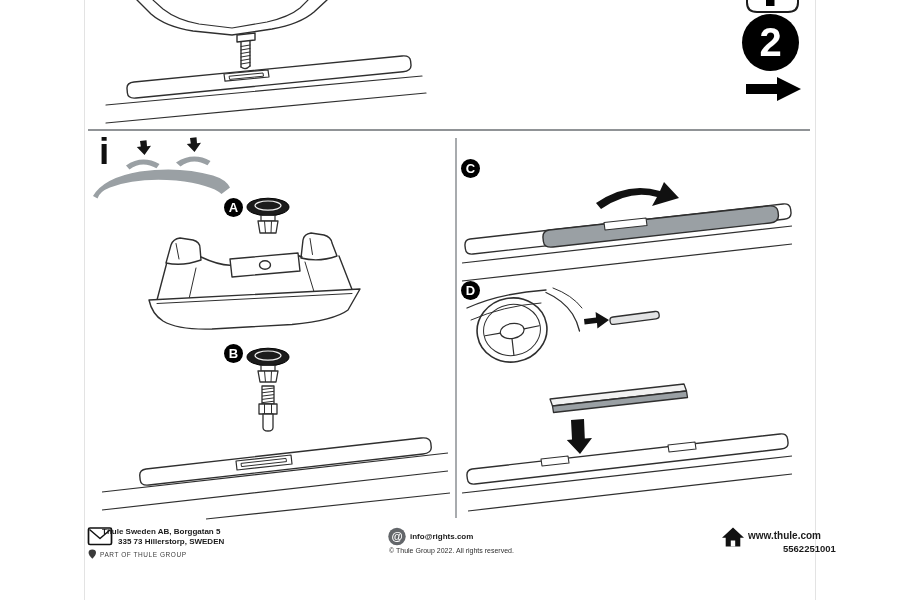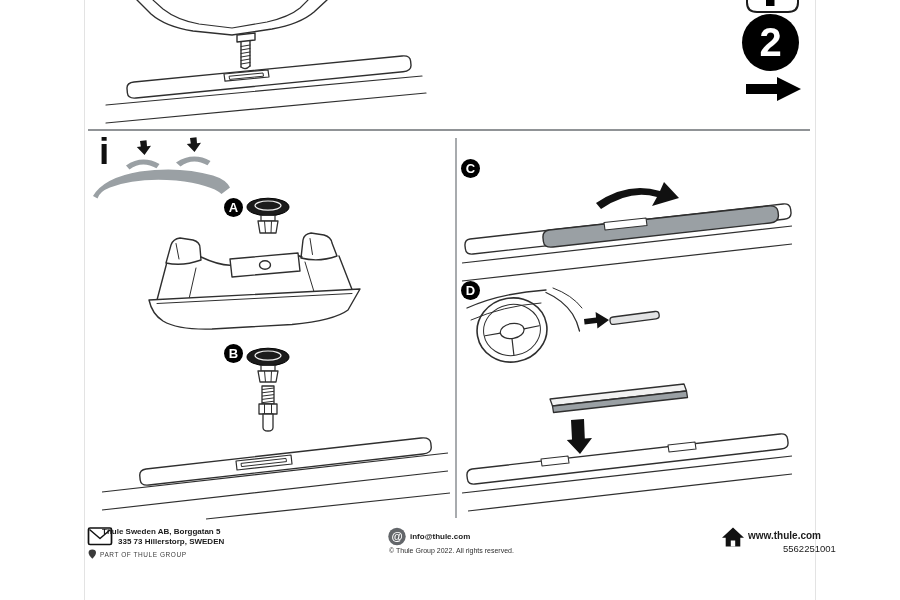--- a/index.html
+++ b/index.html
@@ -16,21 +16,21 @@
                  font-size:40px; font-weight:bold; }
   .badge { position:absolute; width:19px; height:19px; border-radius:50%; background:#000; color:#fff;
            display:flex; align-items:center; justify-content:center; font-size:13px; font-weight:bold; }
   .info-i { position:absolute; left:99px; top:133px; font-size:37px; font-weight:800; color:#101010; line-height:1; }
   .ftext { position:absolute; color:#1b1b1b; white-space:nowrap; }
   .addr { font-size:8px; font-weight:bold; line-height:10px; }
   .tagline { font-size:6.5px; letter-spacing:0.55px; color:#3c3c3c; }
   .email { font-size:8px; font-weight:bold; }
   .copyright { font-size:7px; color:#2e2e2e; }
   .website { font-size:10px; font-weight:bold; }
-  .artnum { font-size:9.5px; font-weight:normal;padding-left:36px; }
+  .artnum { font-size:9.5px; font-weight:bold;padding-left:36px; }
 </style>
 </head>
 <body>
 
 <div class="page">
 
   <div class="edge" style="left:84px"></div>
   <div class="edge" style="left:815px"></div>
   <div class="h-divider"></div>
   <div class="v-divider"></div>
@@ -172,17 +172,17 @@
   <div class="badge" style="left:461px;top:159px">
     <span>C</span>
   </div>
   <div class="badge" style="left:461px;top:281px">
     <span>D</span>
   </div>
 
   <div class="ftext addr" style="left:102px;top:527px">Thule Sweden AB, Borggatan 5</div>
   <div class="ftext addr" style="left:118px;top:537px">335 73 Hillerstorp, SWEDEN</div>
   <div class="ftext tagline" style="left:100px;top:551px">PART OF THULE GROUP</div>
-  <div class="ftext email" style="left:410px;top:532px">info@thule.com</div>
+  <div class="ftext email" style="left:410px;top:532px">info@rights.com</div>
   <div class="ftext copyright" style="left:389px;top:547px">© Thule Group 2022. All rights reserved.</div>
   <div class="ftext website" style="left:748px;top:530px">www.thule.com</div>
   <div class="ftext artnum" style="left:747px;top:543px">5562251001</div>
 </div>
 
 </body></html>

